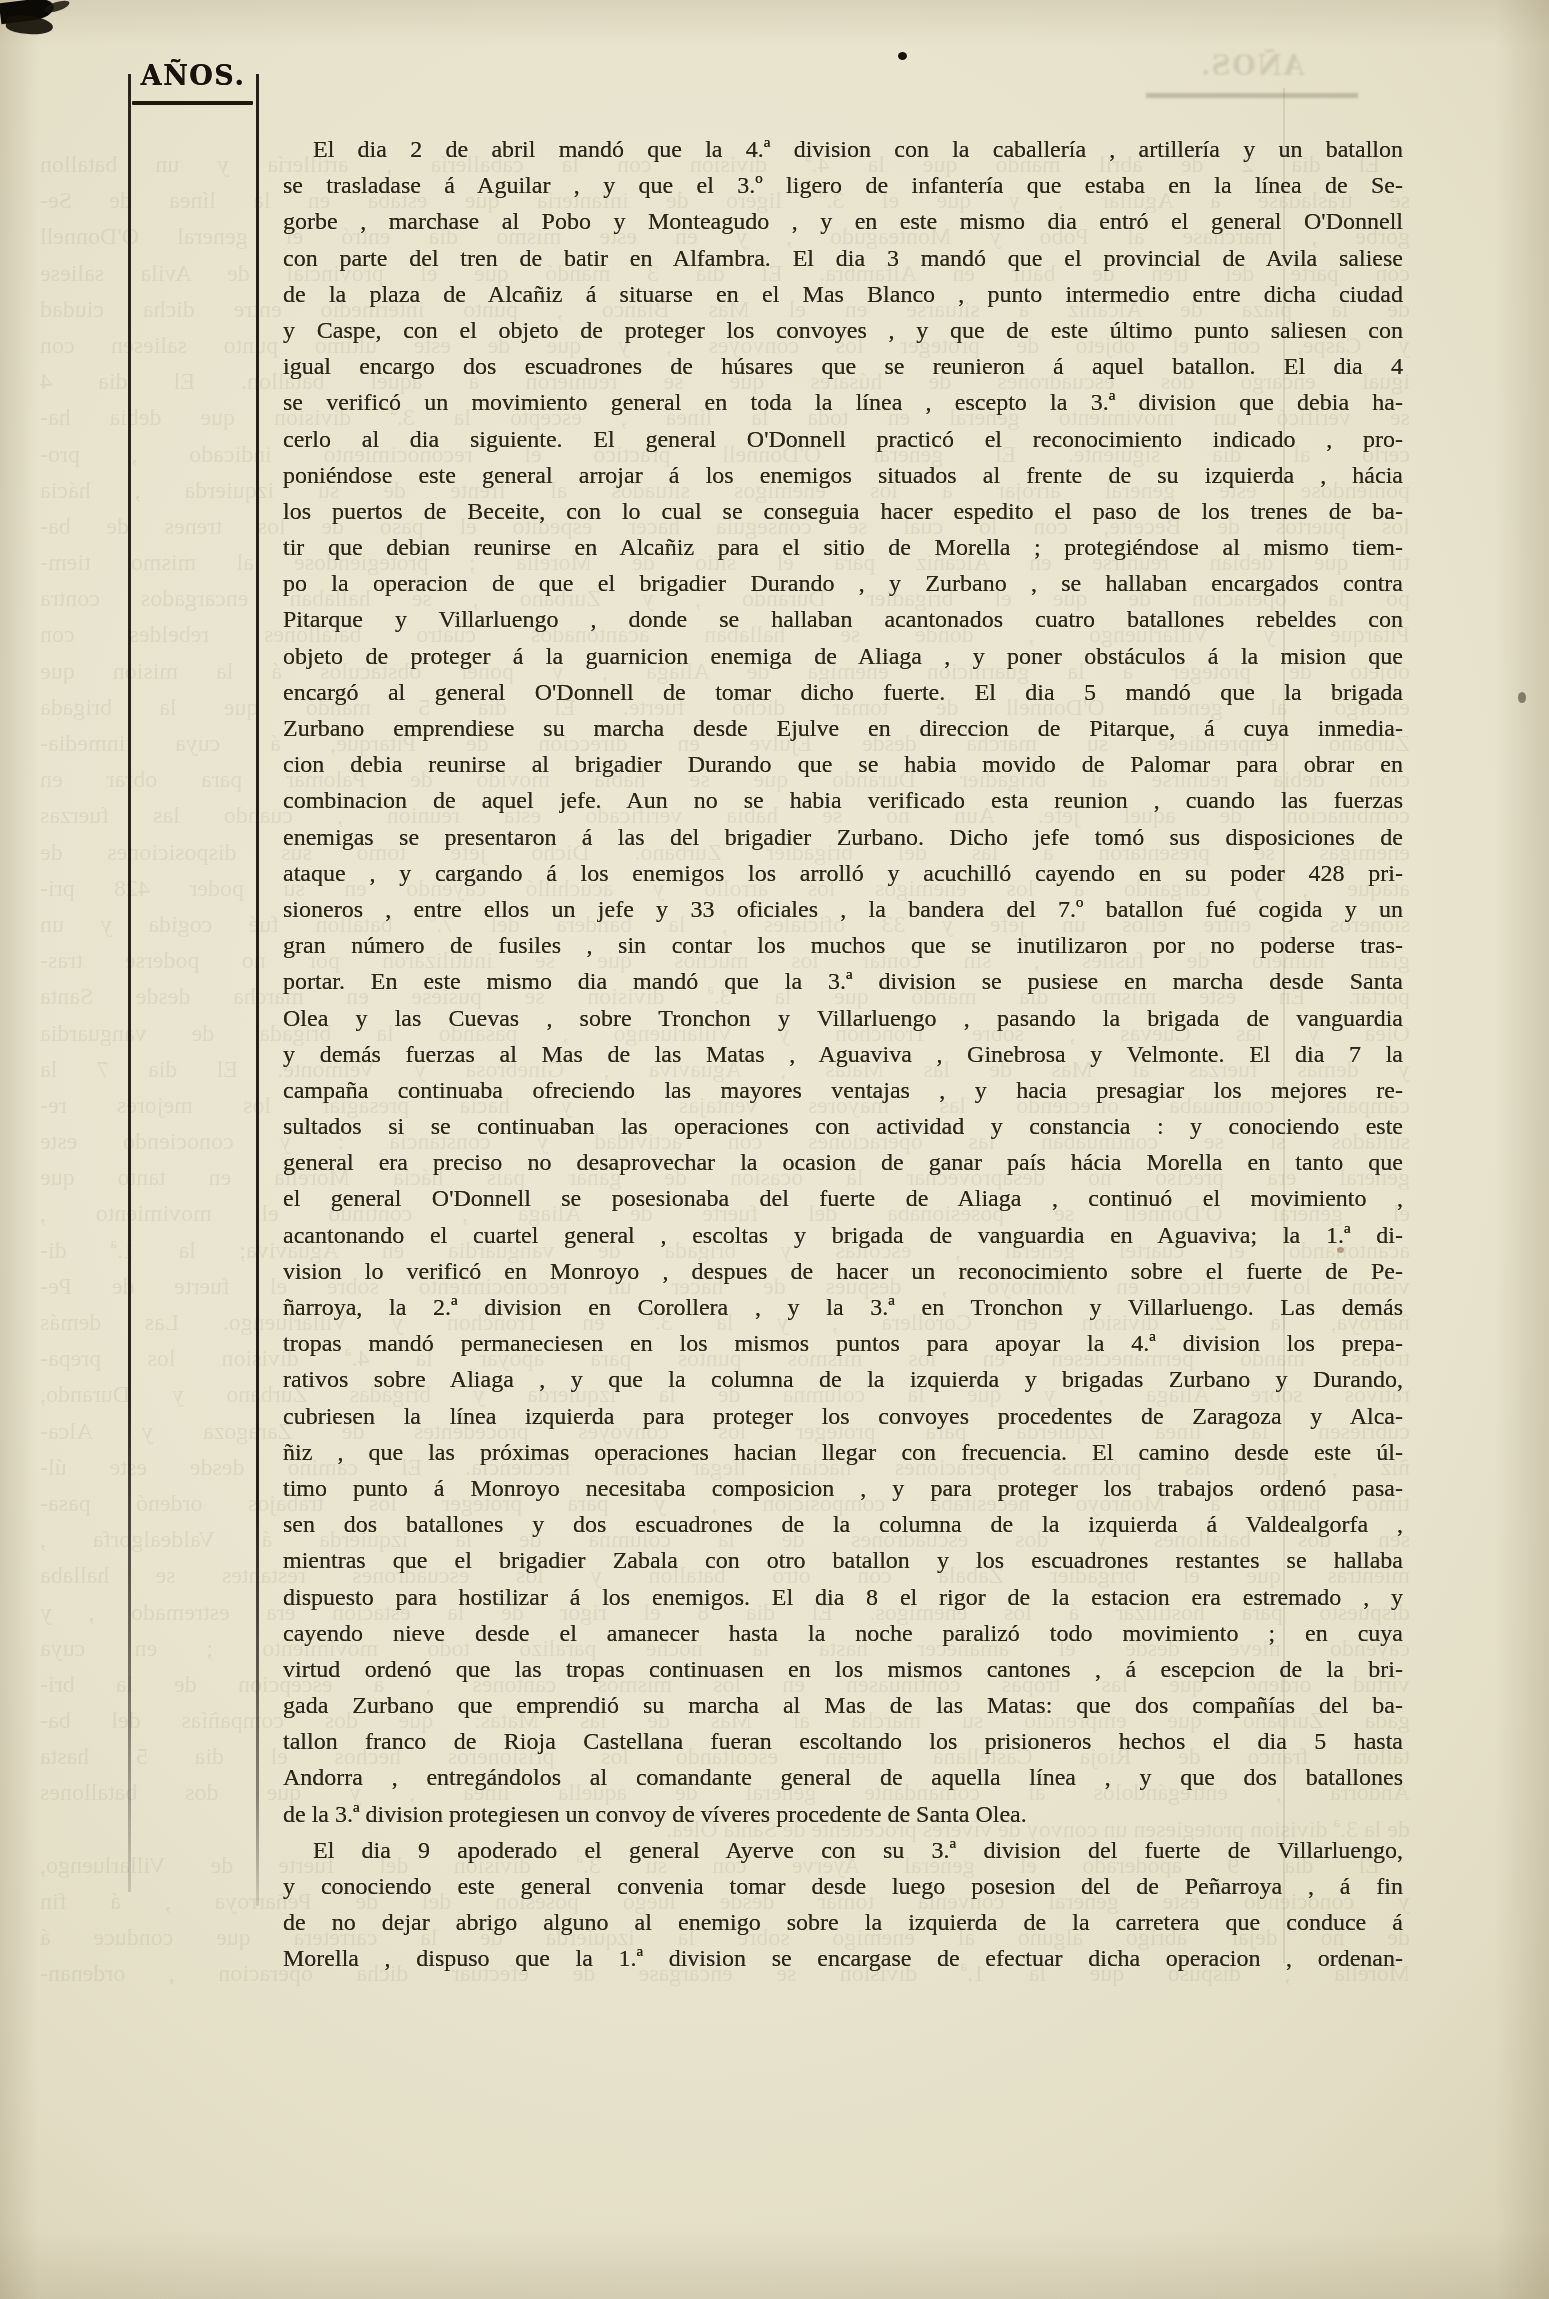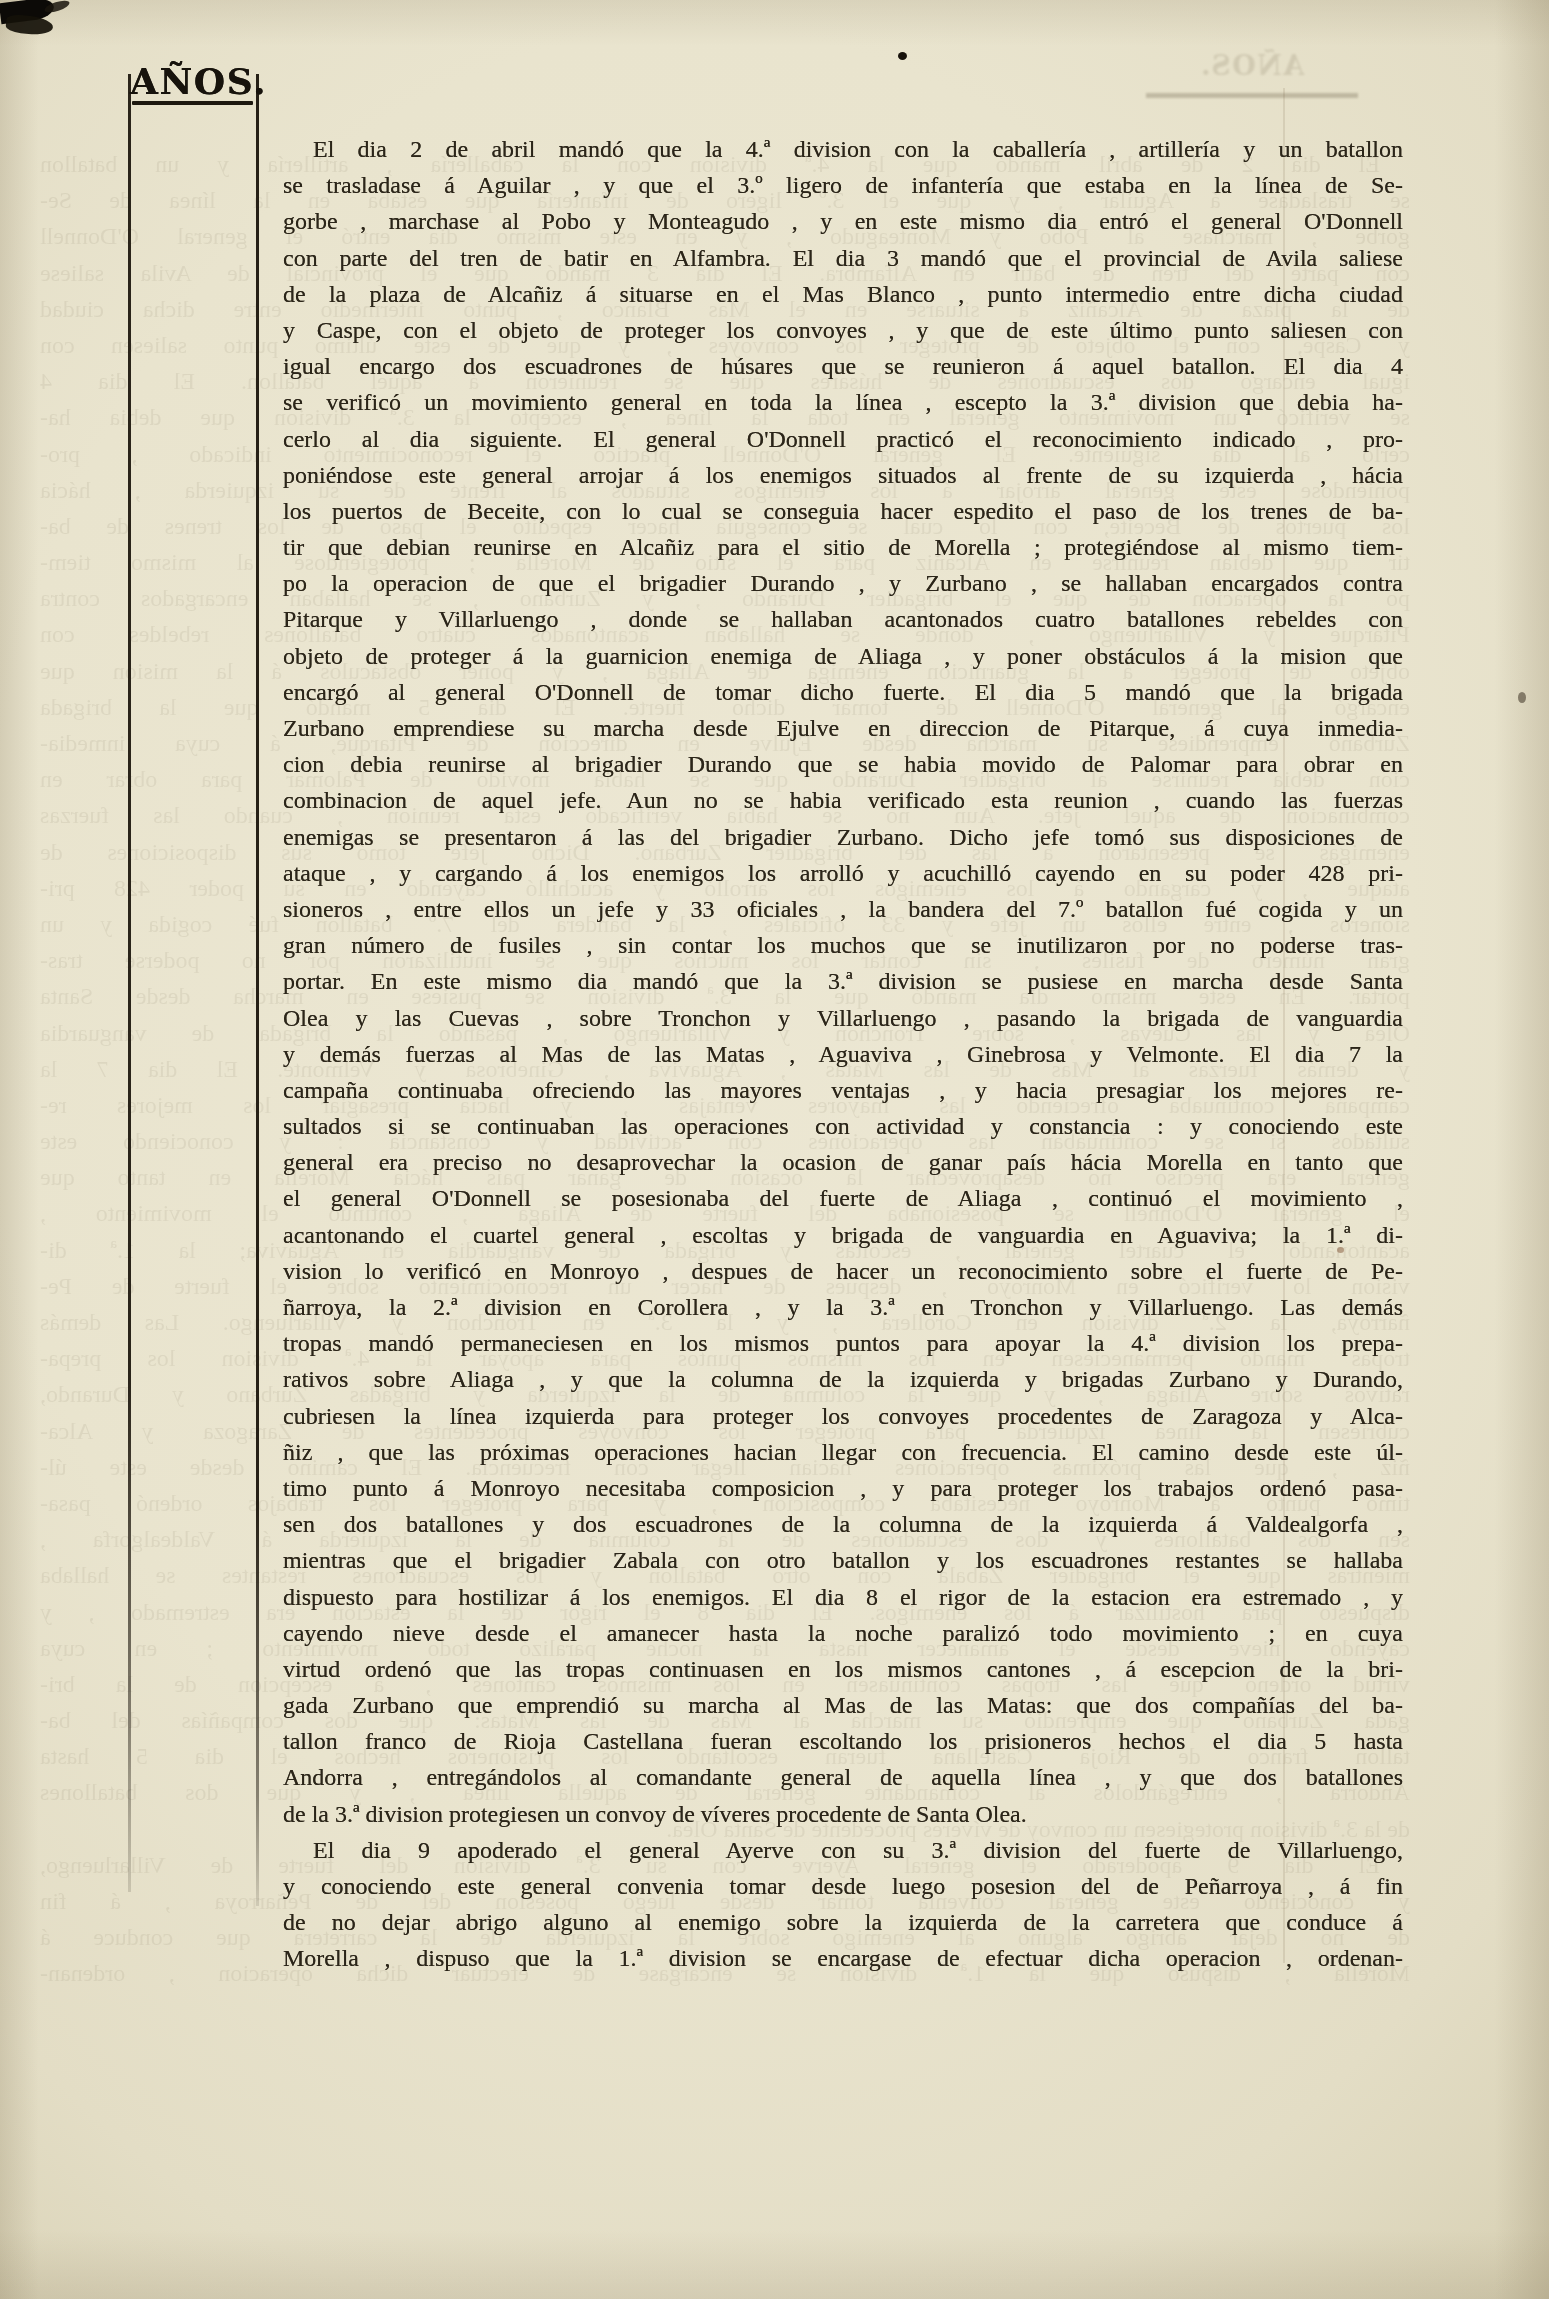--- a/index.html
+++ b/index.html
@@ -15,21 +15,21 @@
   }
 
   
   .rule-v{position:absolute;background:#292318;}
   .rule-v.left{left:128px;top:74px;width:3px;height:1818px;
     background:linear-gradient(#2a241a 0%, #2a241a 72%, rgba(42,36,26,.55) 90%, rgba(42,36,26,.15) 100%);}
   .rule-v.right{left:256px;top:74px;width:3px;height:1832px;
     background:linear-gradient(#262016 0%, #262016 78%, rgba(38,32,22,.5) 94%, rgba(38,32,22,.12) 100%);}
   .years-label{
     position:absolute;left:130px;top:60px;width:126px;text-align:center;
-    font-family:"DejaVu Serif", serif;font-weight:bold;font-size:36px;letter-spacing:1.5px;
+    font-family:"DejaVu Serif", serif;font-weight:bold;font-size:27px;letter-spacing:1.5px;
     color:#17130c;text-shadow:0 0 .6px rgba(23,19,12,.9);
   }
   .rule-h{position:absolute;left:132px;top:101px;width:121px;height:4px;background:#1d180f;border-radius:1px;}
 
   
   .text-block{
     position:absolute;left:283px;top:131px;width:1120px;
     color:#2b2519;font-size:24px;line-height:36.2px;
     text-shadow:0 0 .5px rgba(43,37,25,.75);
   }

